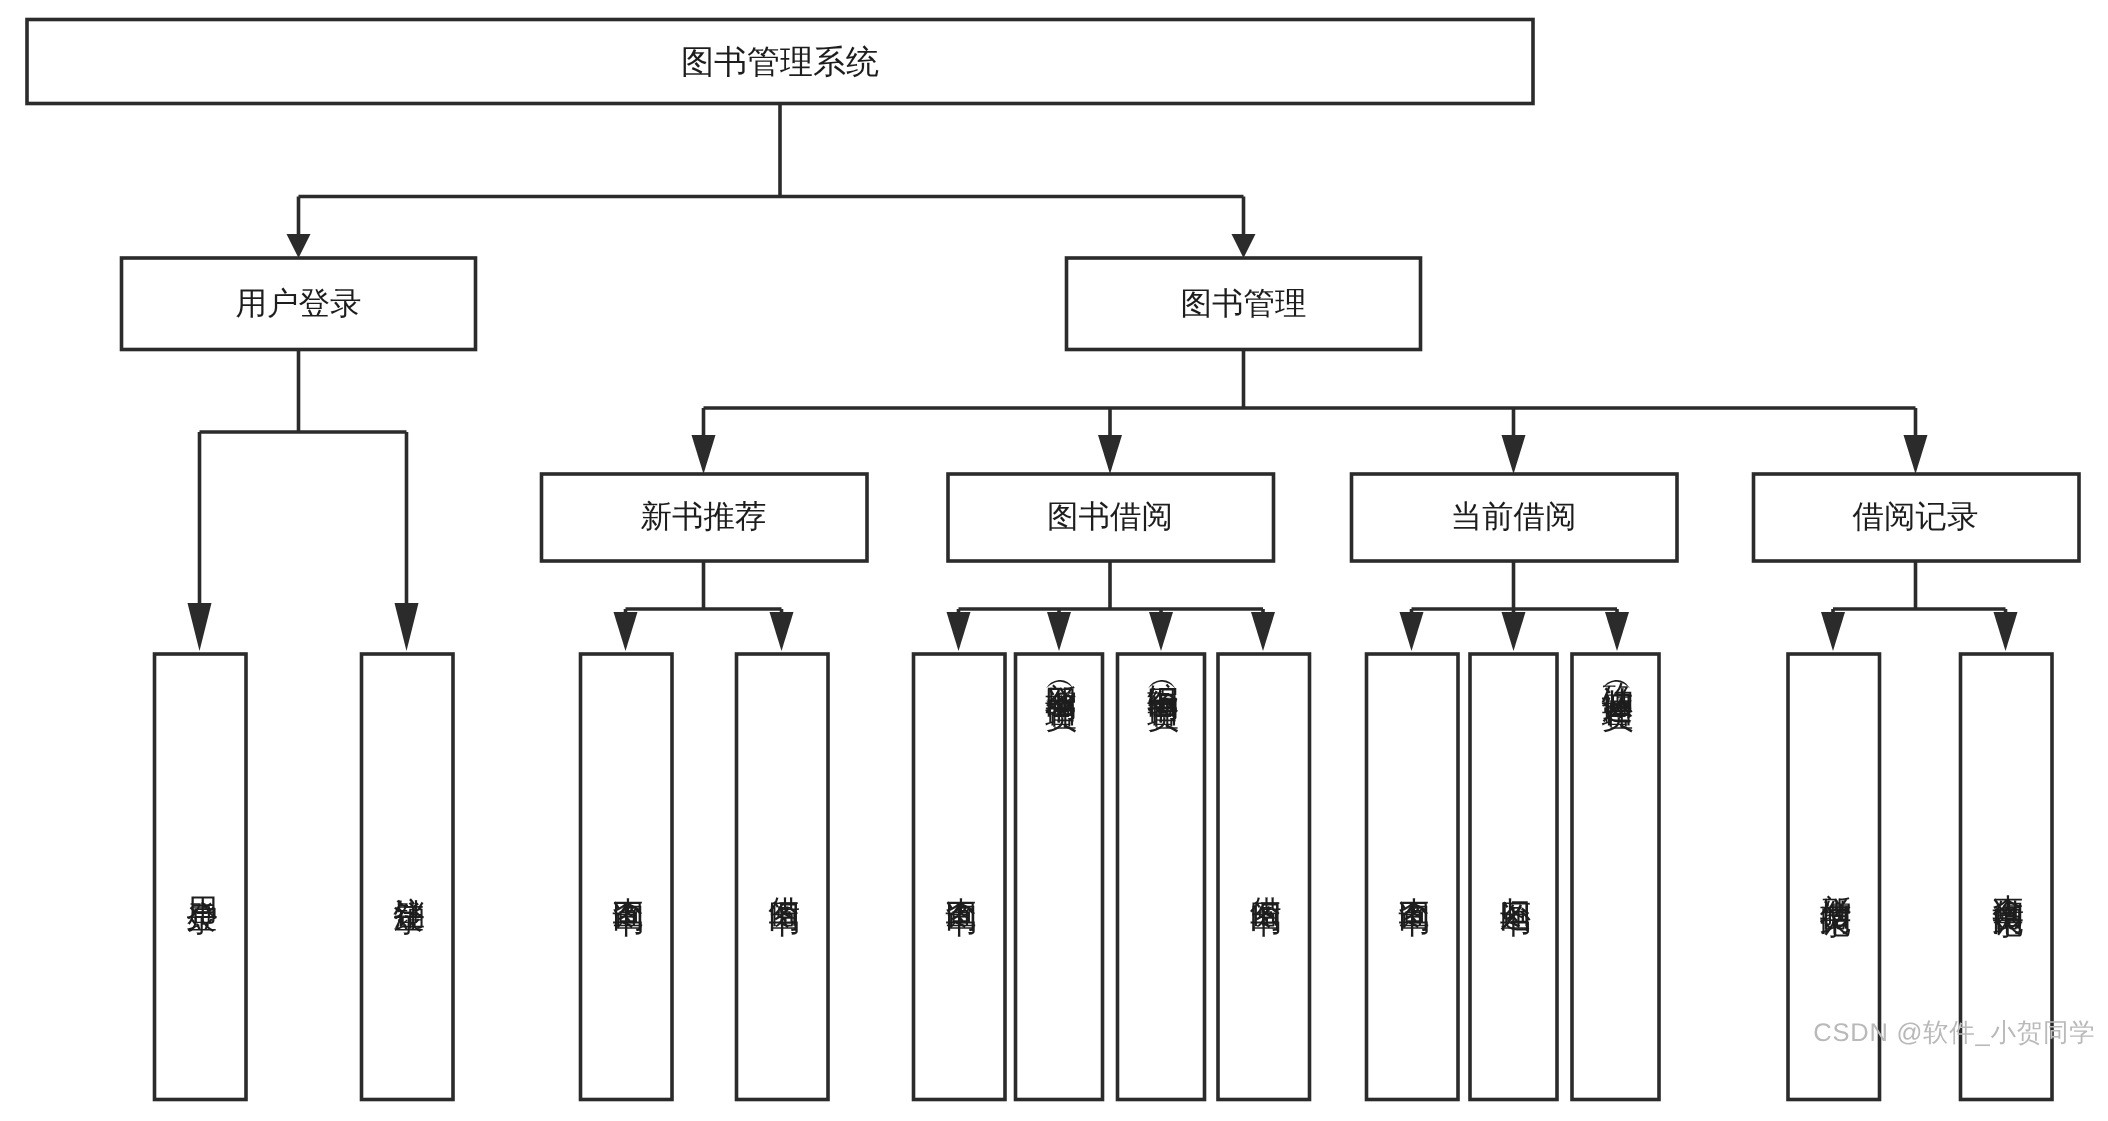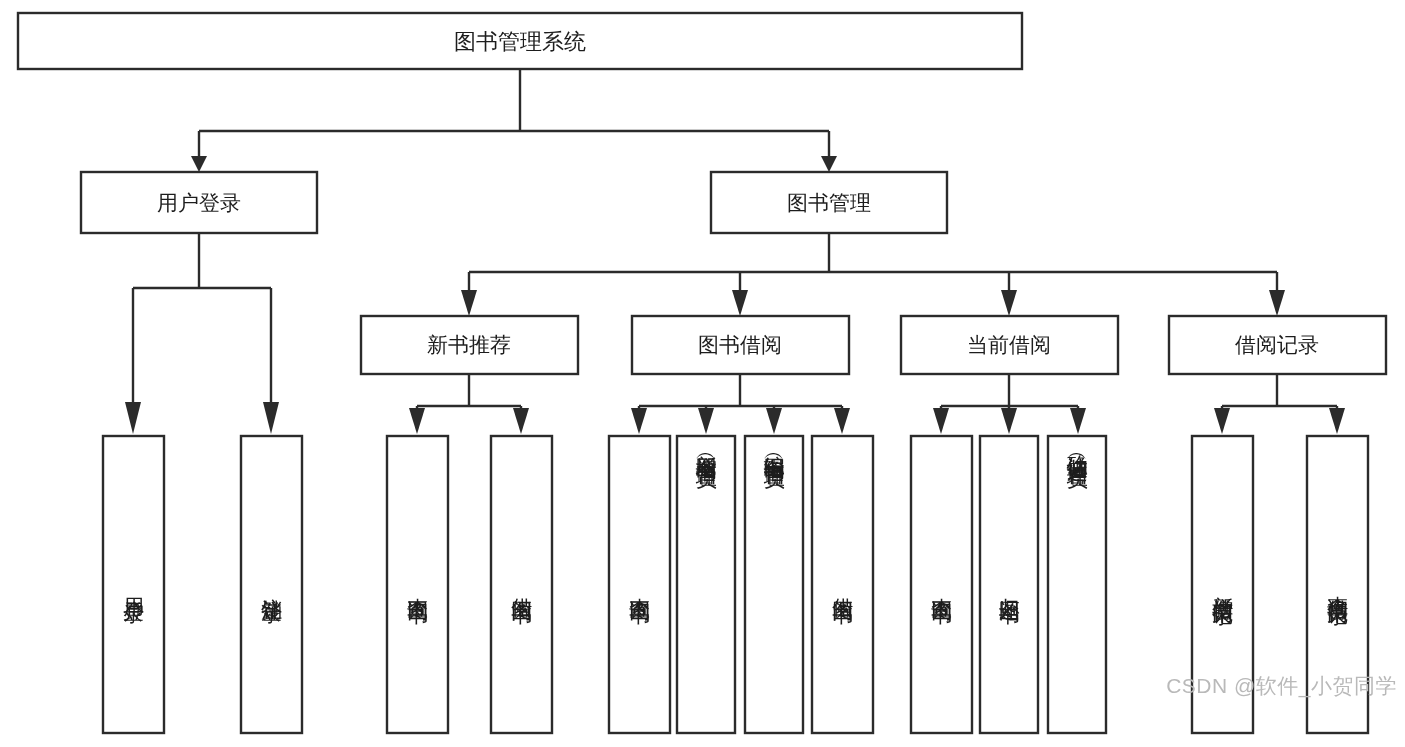--- a/index.html
+++ b/index.html
@@ -73,21 +73,21 @@
     color: #1d1d1d;
     letter-spacing: 2px;
     white-space: nowrap;
     text-align: center;
   }
   .watermark {
     position: absolute;
     right: 8px;
     bottom: 4px;
     font-family: "Liberation Sans", "DejaVu Sans", sans-serif;
-    font-size: 21px;
+    font-size: 17px;
     color: #b9b9b9;
     letter-spacing: 0.5px;
     white-space: nowrap;
     user-select: none;
   }
 </style>
 </head>
 <body>
 
 <div id="diagram-root">

